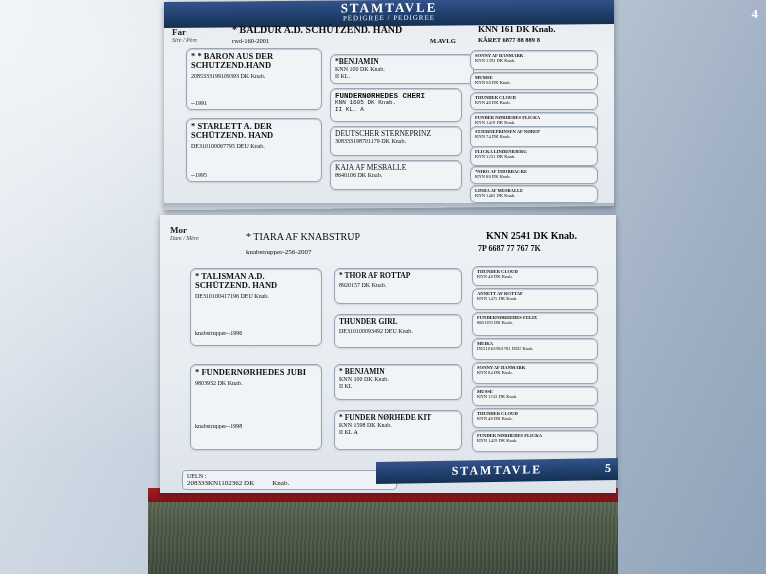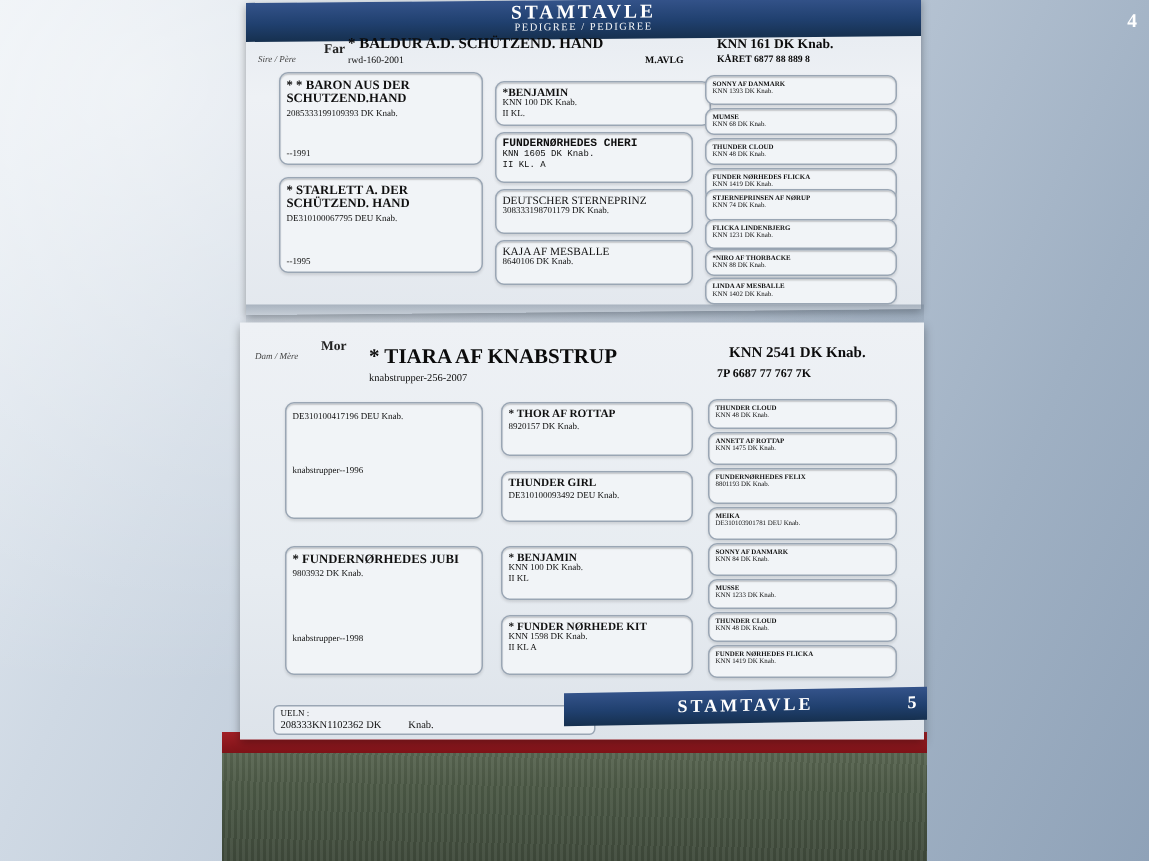--- a/index.html
+++ b/index.html
@@ -61,21 +61,21 @@
   .blue-header2{
     position:absolute;left:376px;top:460px;width:242px;height:22px;
     background:linear-gradient(180deg,#34538a 0%,#20406f 55%,#16304f 100%);
     color:#fff;text-align:center;
     transform:skewY(-1deg);
   }
   .blue-header2 .t1{font-size:12px;letter-spacing:2px;font-weight:bold;line-height:20px;}
   .blue-header2 .pn{position:absolute;right:7px;top:3px;font-size:12px;font-weight:bold;}
 
   .side-label{position:absolute;font-size:7px;color:#222;}
-  .side-label .big{font-size:9px;font-weight:bold;display:block;line-height:9px;margin-left:44px;}
+  .side-label .big{font-size:9px;font-weight:bold;display:block;line-height:9px;}
   .side-label .small{font-size:6px;font-style:italic;color:#444;display:block;}
 
   
   .bx{
     position:absolute;
     background:#f1f4f7;
     border:1px solid #9aa6b4;
     border-radius:6px;
     box-shadow:0 1px 1px rgba(0,0,0,.18) inset, 0 1px 2px rgba(0,0,0,.12);
     padding:3px 4px;
@@ -198,27 +198,28 @@
 <div class="crease"></div>
 
 <div class="page" id="page-mor"></div>
 
 <div class="side-label" style="left:170px;top:226px;">
   <span class="big">Mor</span>
   <span class="small">Dam / Mère</span>
 </div>
 
 <div class="hdrbox" style="left:246px;top:231px;">
-  <span style="font-weight:bold;font-size:14px;">* TIARA AF KNABSTRUP</span>
+  <span style="font-weight:normal;font-size:10px;">* TIARA AF KNABSTRUP</span>
 </div>
 <div class="hdrbox" style="left:246px;top:248px;font-size:7px;">knabstrupper-256-2007</div>
 <div class="hdrbox" style="left:478px;top:230px;font-size:10px;font-weight:bold;margin-left:8px;">KNN 2541 DK Knab.</div>
 <div class="hdrbox" style="left:478px;top:244px;font-size:8px;font-weight:bold;">7P 6687 77 767 7K</div>
 
 <div class="bx" style="left:190px;top:268px;width:132px;height:78px;">
+  <div class="n1">* TALISMAN A.D. SCHÜTZEND. HAND</div>
   <div class="n3" style="margin-top:3px;">DE310100417196 DEU Knab.</div>
   <div class="n3" style="margin-top:30px;">knabstrupper--1996</div>
 </div>
 <div class="bx" style="left:190px;top:364px;width:132px;height:86px;">
   <div class="n1">* FUNDERNØRHEDES JUBI</div>
   <div class="n3" style="margin-top:3px;">9803932 DK Knab.</div>
   <div class="n3" style="margin-top:36px;">knabstrupper--1998</div>
 </div>
 
 <div class="bx" style="left:334px;top:268px;width:128px;height:36px;">

